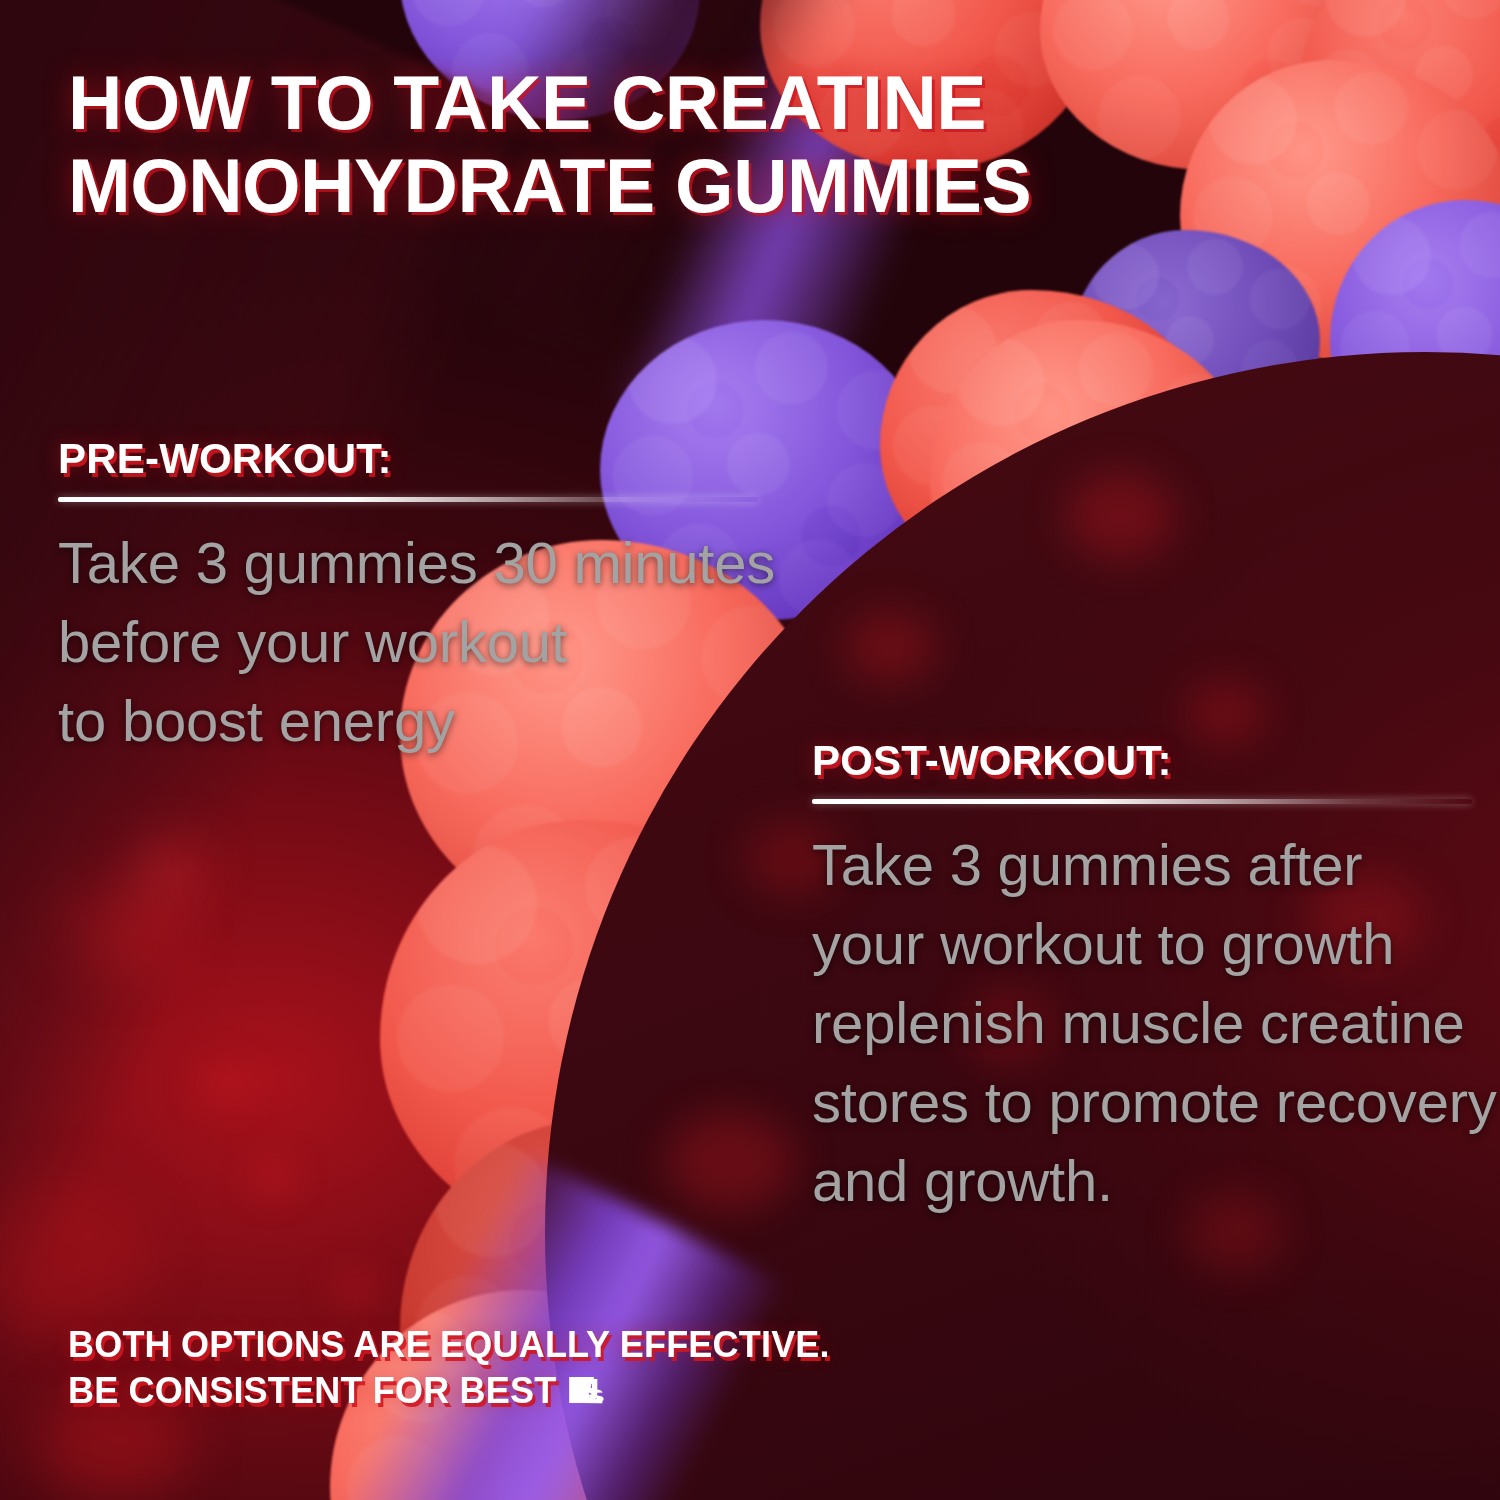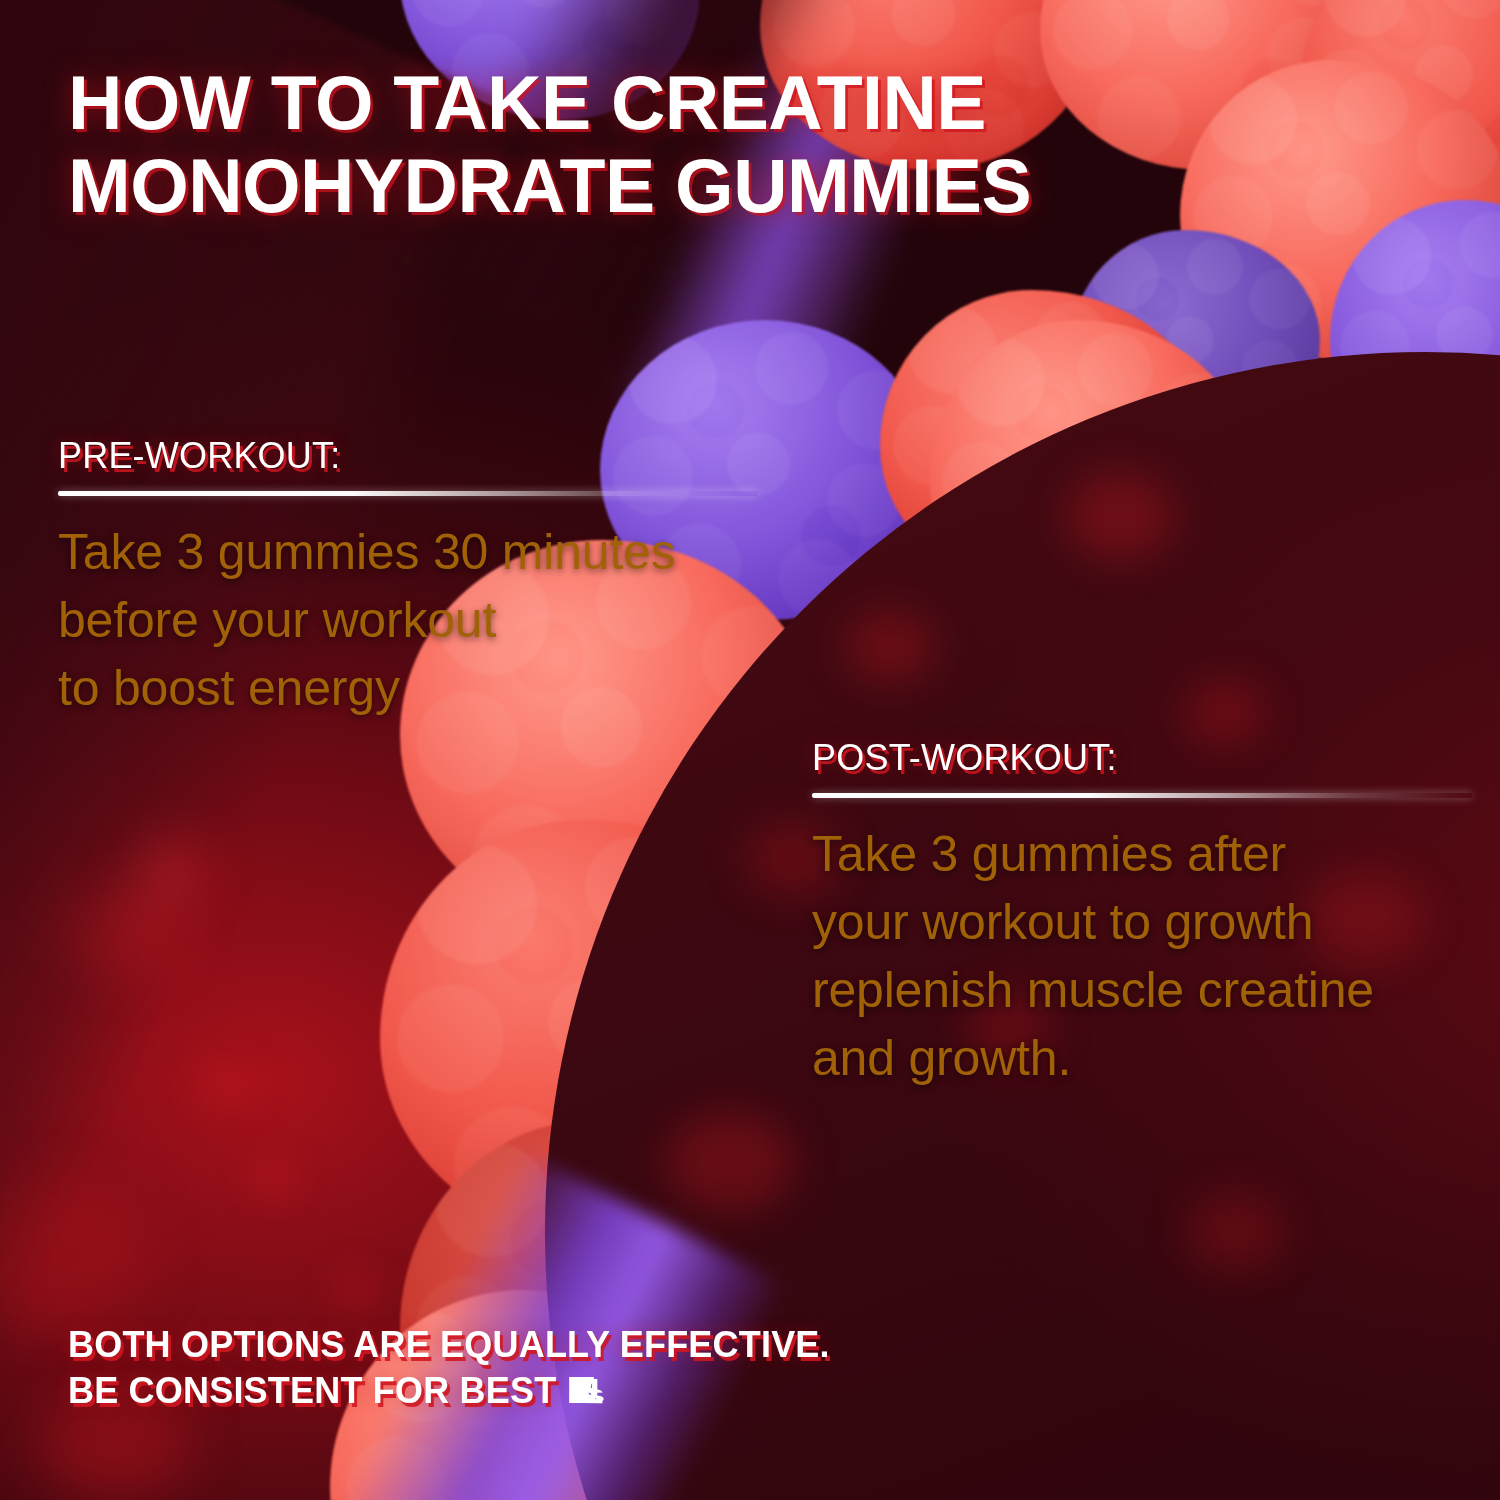--- a/index.html
+++ b/index.html
@@ -124,37 +124,37 @@
     transform-origin:left top;
     text-shadow:3px 3px 0 rgba(205,20,30,.72), 0 0 26px rgba(190,18,28,.55);
   }
 
   .block{ position:absolute; }
   .block-pre{ left:58px; top:438px; width:700px; }
   .block-post{ left:812px; top:740px; width:660px; }
 
   .kicker{
     color:#fff;
-    font-size:36px;
-    font-weight:400;
+    font-size:42px;
+    font-weight:700;
     letter-spacing:.2px;
     line-height:1;
     text-shadow:3px 4px 0 rgba(208,22,32,.85), 0 0 18px rgba(190,18,28,.5);
   }
   .rule{
     height:5px;
     margin-top:17px;
     background:linear-gradient(90deg, #ffffff 0%, #fdfbfb 42%, rgba(255,255,255,.62) 62%, rgba(255,255,255,.20) 82%, rgba(255,255,255,0) 100%);
     border-radius:2px;
     box-shadow:0 0 8px rgba(255,255,255,.35);
   }
   .body{
     margin-top:22px;
-    color:#a16207;
-    font-size:50px;
+    color:#a3a3a3;
+    font-size:58px;
     line-height:1.36;
     font-weight:400;
     letter-spacing:-0.2px;
     text-shadow:0 2px 7px rgba(0,0,0,.55);
   }
   .body span{ display:block; white-space:nowrap; }
 
   .footer{
     position:absolute;
     left:68px; top:1322px;
@@ -282,20 +282,21 @@
     </div>
   </div>
 
   <div class="block block-post">
     <div class="kicker">POST-WORKOUT:</div>
     <div class="rule"></div>
     <div class="body">
       <span>Take 3 gummies after</span>
       <span>your workout to growth</span>
       <span>replenish muscle creatine</span>
+      <span>stores to promote recovery</span>
       <span>and growth.</span>
     </div>
   </div>
 
   <div class="footer">
     <span class="line">BOTH OPTIONS ARE EQUALLY EFFECTIVE.</span>
     <span class="line"><span>BE CONSISTENT FOR BEST </span><span class="glitch-word"><i>R</i><i>E</i><i>S</i><i>U</i><i>L</i><i>T</i><i>S</i></span></span>
   </div>
 
 </div>

